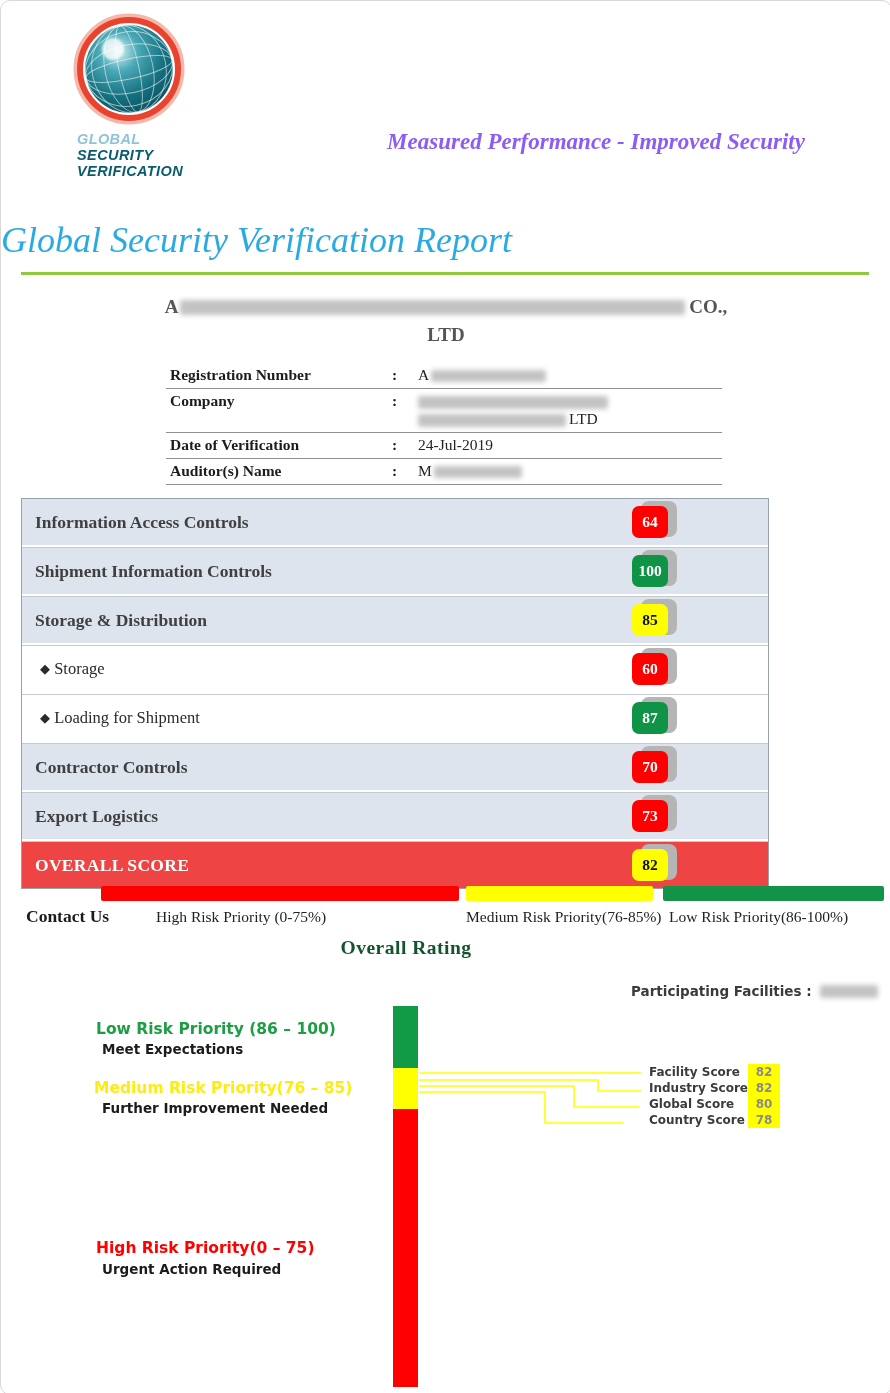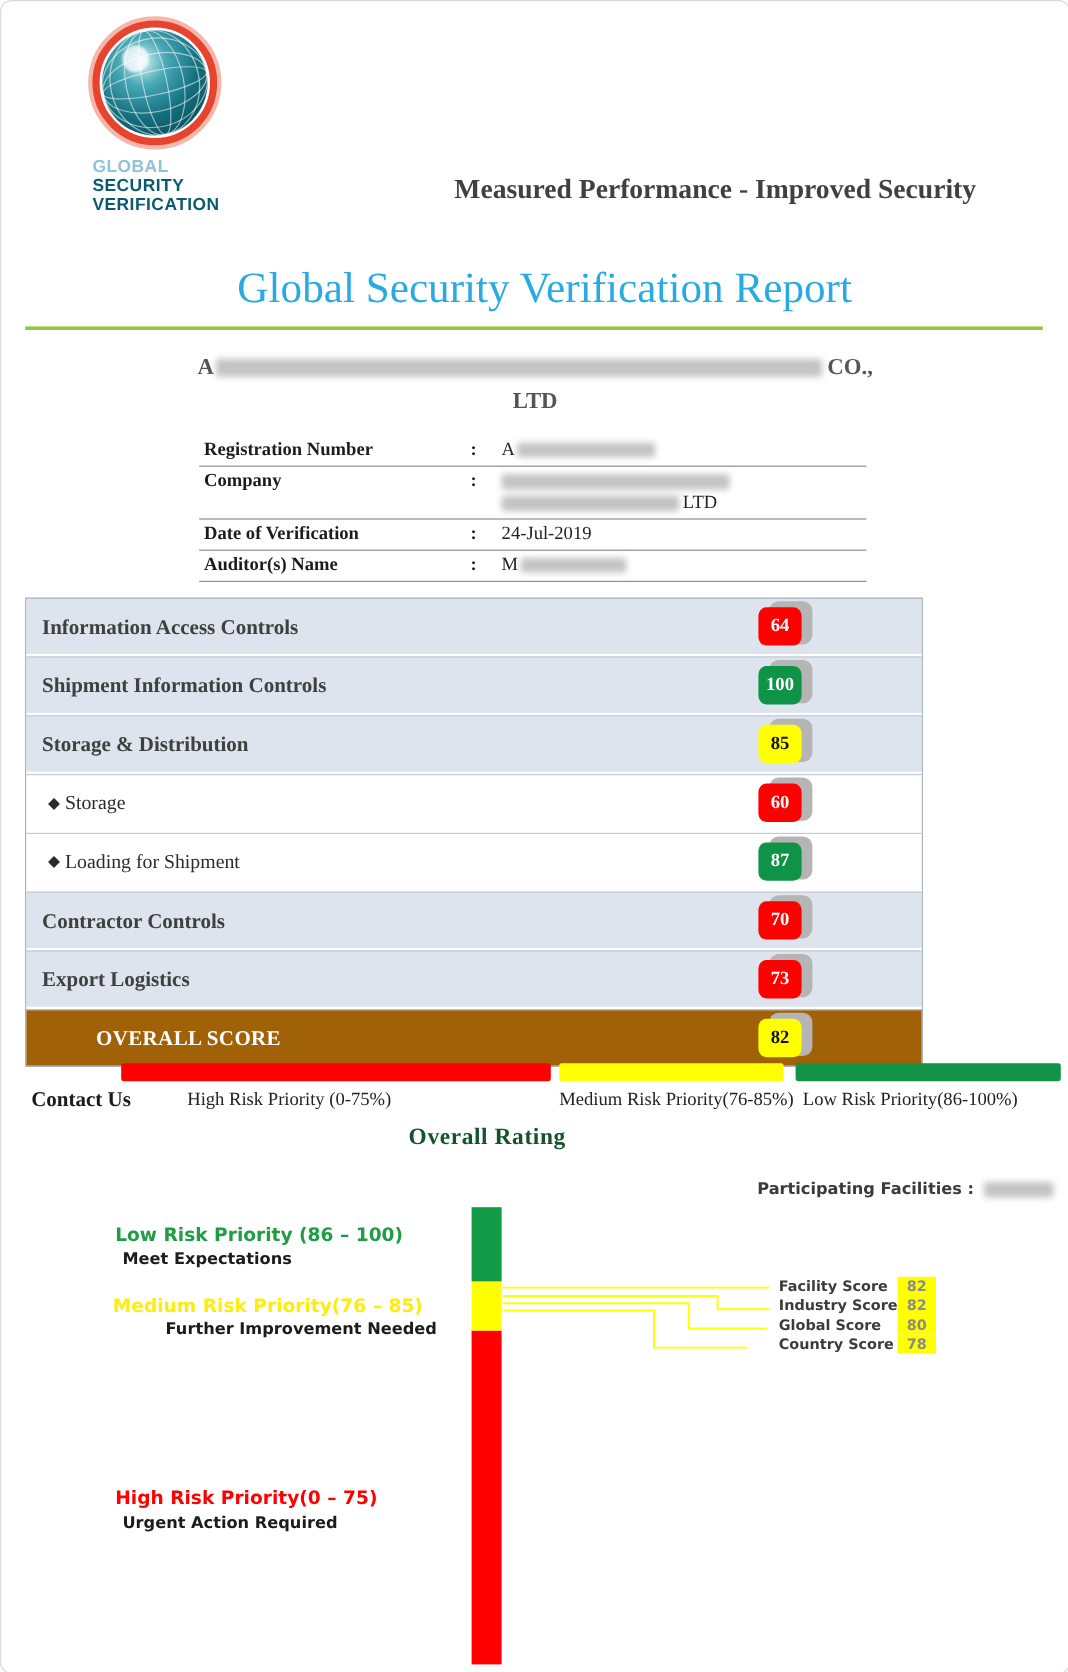--- a/index.html
+++ b/index.html
@@ -1,33 +1,33 @@
 <!DOCTYPE html>
 <html><head>
 <meta charset="utf-8">
 <style>
   html,body{margin:0;padding:0;background:#fff;}
   .page{position:relative;width:890px;height:1393px;background:#ffffff;
         border:1px solid #d9d9d9;border-radius:10px;overflow:hidden;
         font-family:"Liberation Serif", serif;}
 
   
-  .logo{position:absolute;left:72px;top:12px;width:180px;height:170px;}
+  .logo{position:absolute;left:72px;top:12px;width:180px;height:170px;font-style:italic;}
   .logo svg{display:block;}
   .logo-text{position:absolute;left:4px;top:118px;line-height:16px;
              font-family:"Liberation Sans", sans-serif;font-weight:bold;
              font-size:14.5px;letter-spacing:.4px;}
   .logo-text .l1{color:#8fc3d8;}
   .logo-text .l2,.logo-text .l3{color:#0a5b70;}
 
   
   .tagline{position:absolute;left:360px;top:128px;width:470px;text-align:center;
-           font-weight:600;font-size:23px;color:#404040;margin-top:16px;}
-  .report-title{position:absolute;left:0;top:218px;width:709px;text-align:right;
-                font-size:36px;color:#29abe2;}
+           font-style:italic;font-weight:600;font-size:23px;color:#8b5cf6;}
+  .report-title{position:absolute;left:0;top:218px;width:709px;text-align:left;
+                font-size:36px;color:#29abe2;font-style:italic;}
   .green-line{position:absolute;left:20px;top:271px;width:848px;height:3px;background:#92c83e;}
 
   
   .company{position:absolute;left:60px;top:292px;width:770px;text-align:center;
            font-weight:bold;font-size:19px;color:#555;line-height:28px;}
   .redact{display:inline-block;background:#c3c3c3;border-radius:2px;
           filter:blur(2.5px);vertical-align:middle;}
   .r-co1{width:505px;height:15px;margin:0 4px 2px 2px;}
   .r-reg{width:115px;height:12px;margin-left:2px;}
   .r-comp1{width:190px;height:13px;}
@@ -47,21 +47,21 @@
   .score-table{position:absolute;left:20px;top:497px;width:746px;
                border:1px solid #98a2ac;background:#fff;}
   .score-row{position:relative;height:46px;background:#dde4ee;
              border-bottom:2px solid #ffffff;border-top:1px solid #c3cad2;
              display:flex;align-items:center;}
   .score-row:first-child{border-top:none;}
   .score-row:last-child{border-bottom:none;}
   .score-row .row-label{margin-left:13px;font-weight:bold;font-size:17.5px;color:#404040;}
   .score-row.sub{background:#ffffff;}
   .score-row.sub .row-label{margin-left:18px;font-weight:normal;font-size:16.5px;color:#2b2b2b;text-align:center;}
-  .score-row.overall{background:#a16207;padding-left:45px;}
+  .score-row.overall{background:#ef4444;}
   .score-row.overall .row-label{color:#ffffff;font-size:17.5px;letter-spacing:.3px;}
   .bullet{font-size:13px;vertical-align:1px;}
   .badge-wrap{position:absolute;right:100px;top:50%;transform:translateY(-50%);
               width:36px;height:32px;}
   .badge-shadow{position:absolute;left:9px;top:-5px;width:36px;height:36px;
                 background:#b5b5b5;border-radius:8px;}
   .badge{position:absolute;left:0;top:0;width:36px;height:32px;border-radius:7px;
          display:flex;align-items:center;justify-content:center;
          font-weight:bold;font-size:15.5px;}
   .badge.red{background:#fe0000;color:#fff;}
@@ -90,21 +90,21 @@
   .vbar .seg-yellow{height:41px;background:#ffff00;}
   .vbar .seg-red{height:278px;background:#fe0000;}
 
   .band-title{position:absolute;font-family:"DejaVu Sans", sans-serif;
               font-weight:bold;font-size:15.5px;text-align:center;}
   .band-sub{position:absolute;font-family:"DejaVu Sans", sans-serif;
             font-weight:bold;font-size:13.5px;color:#1c1c1c;}
   .bt-low{left:95px;top:1019px;color:#1e9e44;}
   .bs-low{left:101px;top:1040px;}
   .bt-med{left:93px;top:1078px;color:#fdec10;}
-  .bs-med{left:101px;top:1099px;margin-left:36px;}
+  .bs-med{left:101px;top:1099px;}
   .bt-high{left:95px;top:1238px;color:#fe0000;}
   .bs-high{left:101px;top:1260px;}
 
   .leader-svg{position:absolute;left:390px;top:1060px;}
 
   .rating-panel{position:absolute;left:648px;top:1063px;
                 font-family:"DejaVu Sans", sans-serif;font-size:12px;font-weight:bold;}
   .rp-row{display:flex;height:16px;align-items:center;}
   .rp-label{width:99px;color:#3b3b3b;}
   .rp-value{width:32px;background:#ffff00;color:#8b8b8b;text-align:center;height:16px;line-height:16px;}

